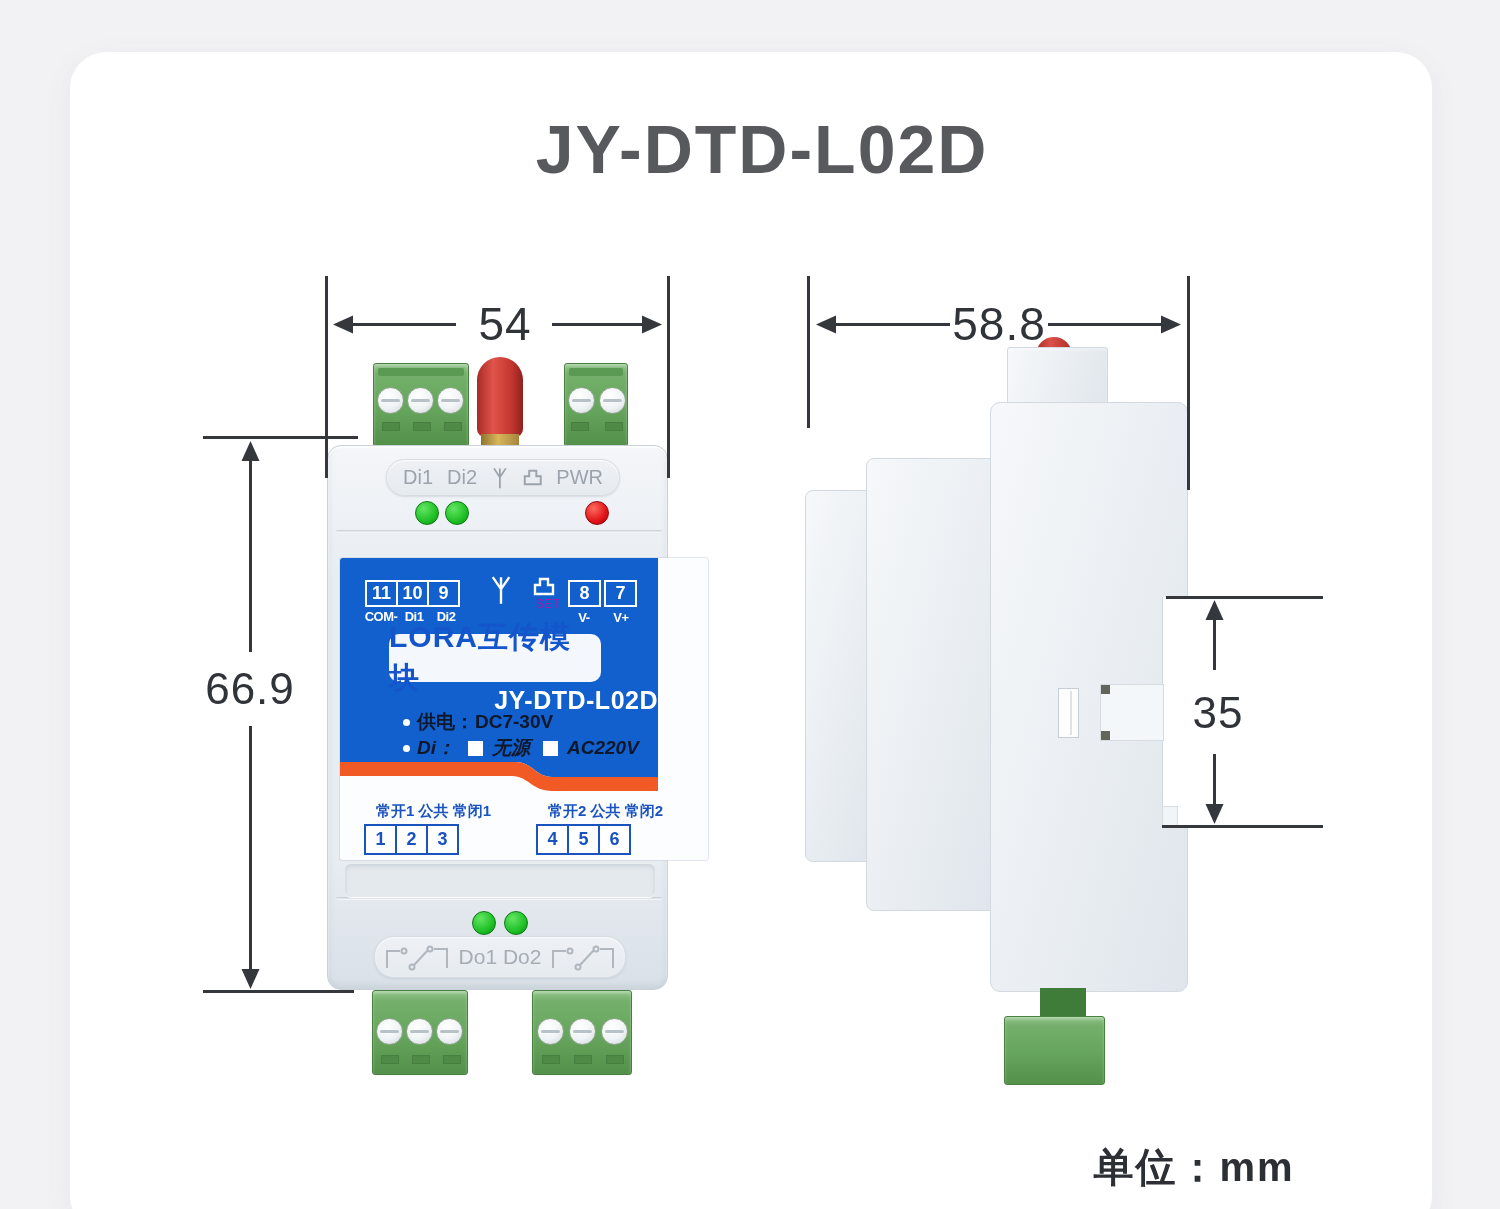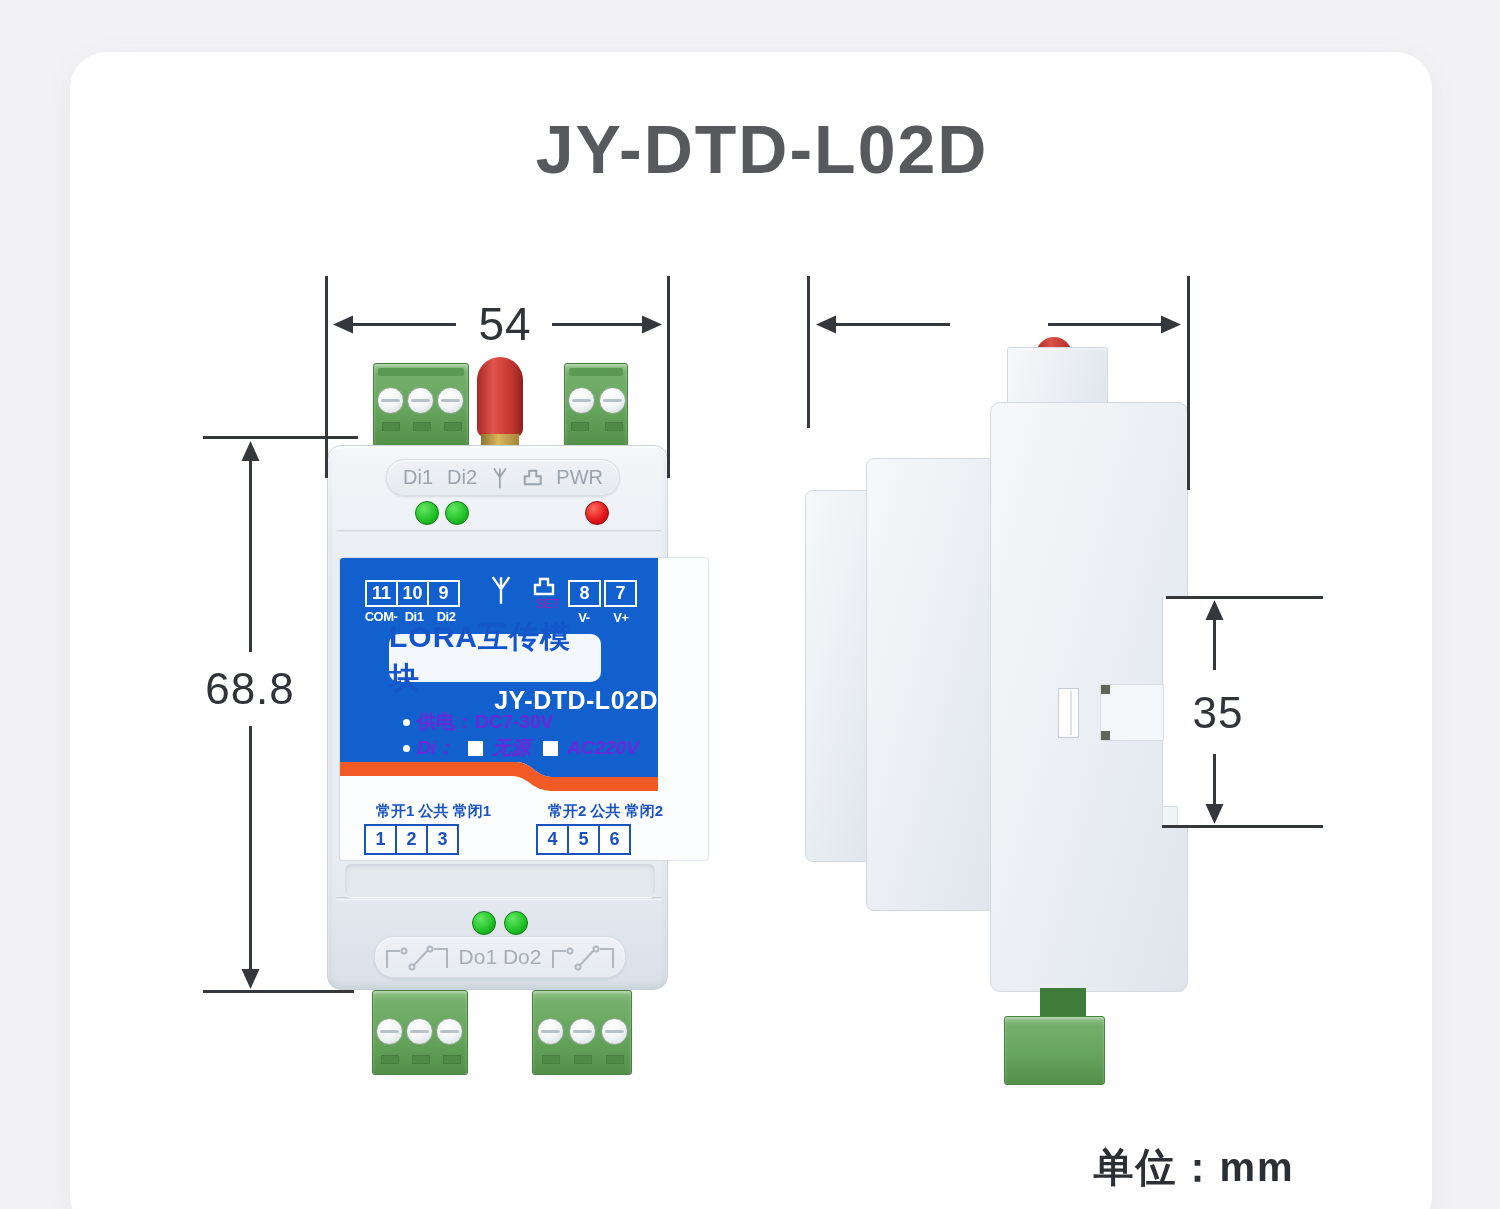--- a/index.html
+++ b/index.html
@@ -67,21 +67,21 @@
   .tbox:first-child{margin-left:0;}
   .tbox.gap{margin-left:3px;border:2px solid #fff;}
   .tlabel{position:absolute;width:40px;text-align:center;color:#fff;font-weight:700;
         font-size:13px;letter-spacing:-0.5px;}
   .set-label{position:absolute;color:#a21caf;font-weight:400;font-size:12.5px;text-align:right;}
   .lora-box{position:absolute;left:49px;top:76px;width:212px;height:48px;background:#f4f8fd;
         border-radius:10px;display:flex;align-items:center;justify-content:center;
         color:#1455cc;font-size:30px;font-weight:700;letter-spacing:1px;}
   .model-line{position:absolute;right:50px;top:128px;color:#fff;font-size:25px;font-weight:700;
         letter-spacing:.5px;}
-  .spec{position:absolute;left:63px;display:flex;align-items:center;gap:7px;color:#6d28d9;
+  .spec{position:absolute;left:63px;display:flex;align-items:center;gap:7px;color:#0f172a;
         font-size:19px;font-weight:700;}
   .dot{width:7px;height:7px;border-radius:50%;background:#fff;}
   .chk{width:15px;height:15px;background:#fff;margin:0 2px 0 6px;}
   .relay-header{position:absolute;top:244px;color:#1a53c0;font-size:15px;font-weight:700;margin-left:14px;}
   .rbox-row{position:absolute;top:266px;display:flex;}
   .rbox{width:33px;height:31px;border:2px solid #1a53c0;margin-left:-2px;background:#fff;
         display:flex;align-items:center;justify-content:center;color:#1a53c0;
         font-weight:700;font-size:18px;}
   .rbox:first-child{margin-left:0;}
   .band-low{position:absolute;left:345px;top:864px;width:310px;height:34px;background:#e4e9ee;
@@ -310,17 +310,18 @@
       <line x1="1166" y1="597.5" x2="1323" y2="597.5"></line>
       <line x1="1162" y1="826.5" x2="1323" y2="826.5"></line>
       <line x1="1214.5" y1="616" x2="1214.5" y2="670"></line>
       <polygon points="1214.5,600 1205.5,620 1223.5,620" stroke="none"></polygon>
       <line x1="1214.5" y1="754" x2="1214.5" y2="808"></line>
       <polygon points="1214.5,824 1205.5,804 1223.5,804" stroke="none"></polygon>
     </g>
   </svg>
 
   <div class="dim-text" style="left:430px;top:297px;">54</div>
-  <div class="dim-text" style="left:175px;top:664px;font-size:44px;">68.8</div>
+  <div class="dim-text" style="left:175px;top:664px;font-size:44px;">66.9</div>
+  <div class="dim-text" style="left:924px;top:297px;">58.8</div>
   <div class="dim-text" style="left:1143px;top:688px;font-size:44px;">35</div>
 
   <div class="unit-note">单位：mm</div>
 </div>
 
 </body></html>

